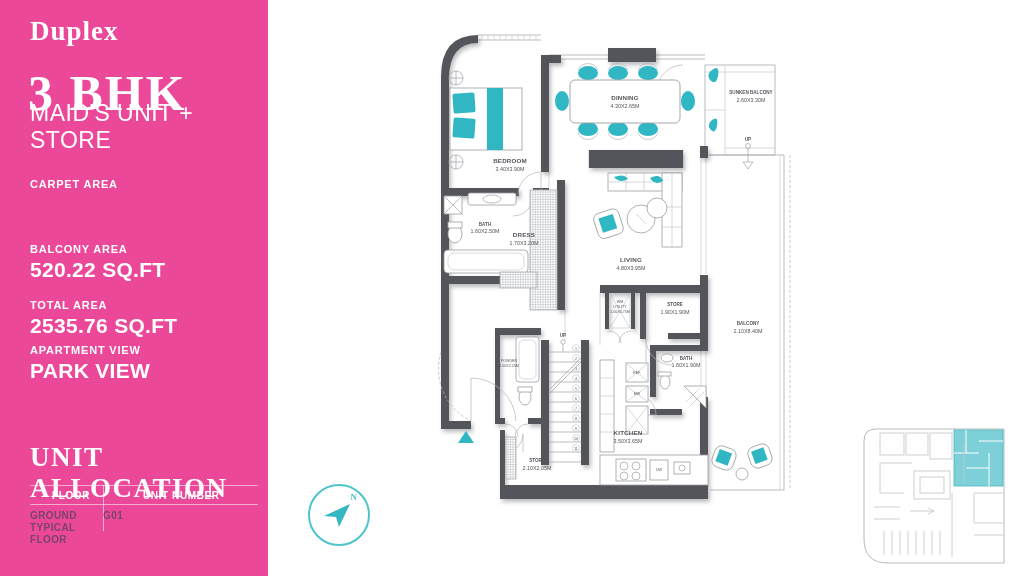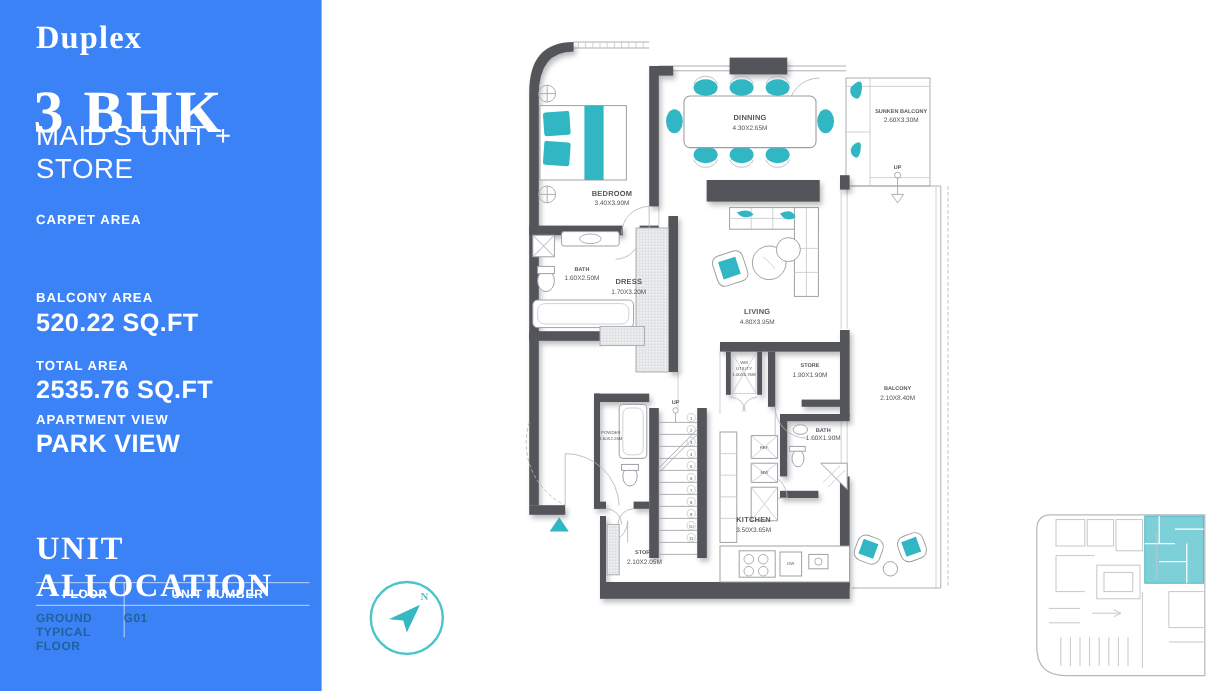--- a/index.html
+++ b/index.html
@@ -1,19 +1,19 @@
 <!DOCTYPE html>
 <html><head>
 <meta charset="utf-8">
 <style>
   html,body{margin:0;padding:0;width:1024px;height:576px;background:#fdfdfd;overflow:hidden;
     font-family:"Liberation Sans",sans-serif;}
   .stage{position:relative;width:1024px;height:576px;background:#ffffff;}
   
-  .sidebar{position:absolute;left:0;top:0;width:268px;height:576px;background:#3b82f6;color:#fff;}
+  .sidebar{position:absolute;left:0;top:0;width:268px;height:576px;background:#ec4899;color:#fff;}
   .sb-duplex{position:absolute;left:30px;top:16px;font-family:"Liberation Serif",serif;
     font-weight:bold;font-size:27px;letter-spacing:1px;}
   .sb-title{position:absolute;left:28px;top:40px;font-family:"Liberation Serif",serif;
     font-weight:bold;font-size:50px;letter-spacing:2px;margin-top:24px;}
   .sb-sub1{position:absolute;left:30px;top:100px;font-size:23px;font-weight:400;letter-spacing:.5px;}
   .sb-sub2{position:absolute;left:30px;top:126px;font-size:23px;font-weight:400;letter-spacing:.5px;}
   .stat{position:absolute;left:30px;}
   .stat .lbl{font-size:11px;font-weight:bold;letter-spacing:.8px;margin-bottom:3px;}
   .stat .val{font-size:21px;font-weight:bold;letter-spacing:.3px;}
   .ua-title{position:absolute;left:30px;top:442px;font-family:Liberation Serif, serif;

